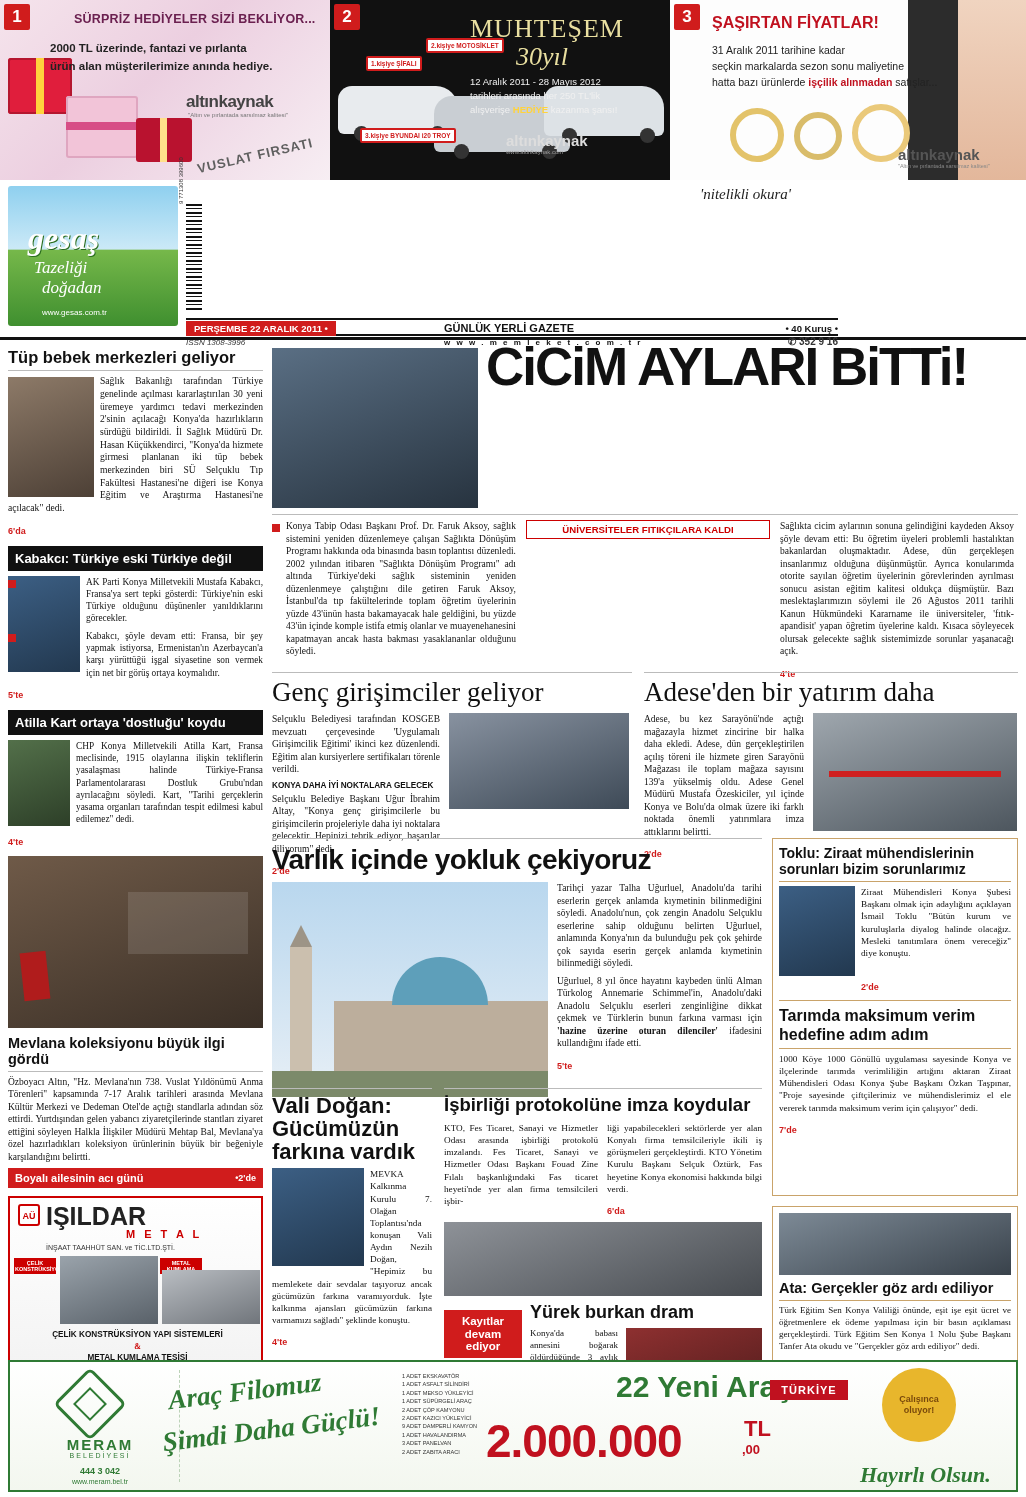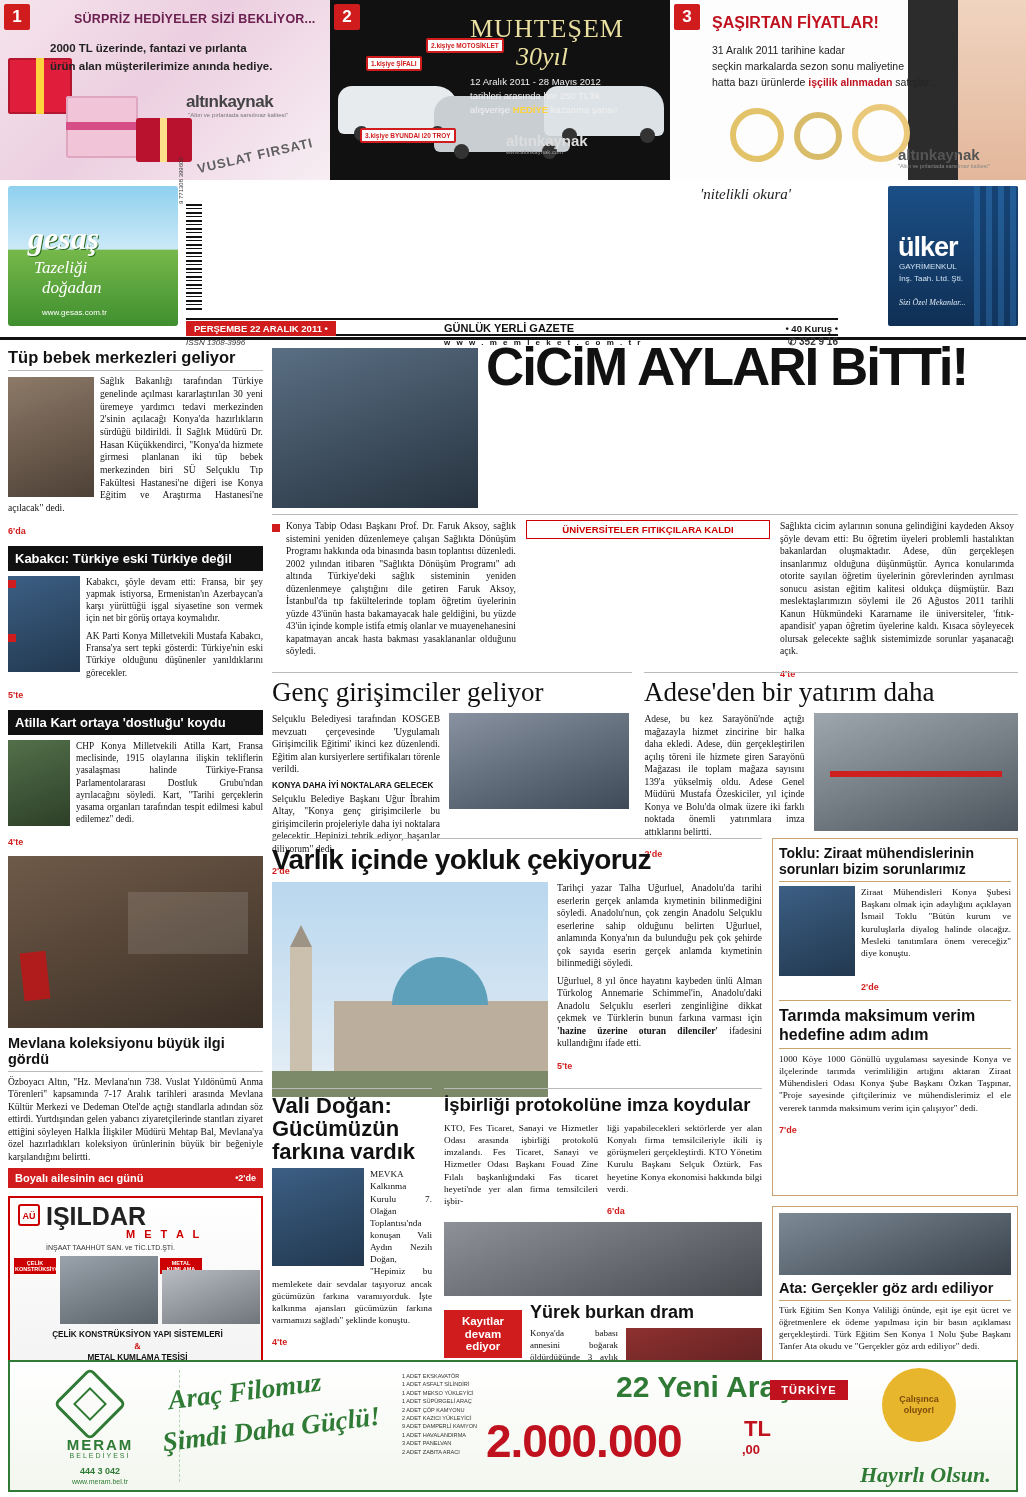--- a/index.html
+++ b/index.html
@@ -226,27 +226,20 @@
       <div class="gs1">Tazeliği</div>
       <div class="gs2">doğadan</div>
       <div class="gurl">www.gesas.com.tr</div>
     </div>
 
     <div class="barcode"></div>
     <div class="barcode-txt">9 771308 399600</div>
 
     <div class="slogan">'nitelikli okura'</div>
 
-    <div class="ulker">
-      <div class="skyline"></div>
-      <div class="ul1">ülker</div>
-      <div class="ul2">GAYRİMENKUL</div>
-      <div class="ul3">İnş. Taah. Ltd. Şti.</div>
-      <div class="ul4">Sizi Özel Mekanlar...</div>
-    </div>
 
     <div class="mastbar">
       <div class="mb-left">PERŞEMBE 22 ARALIK 2011 •</div>
       <div class="mb-mid">GÜNLÜK YERLİ GAZETE</div>
       <div class="mb-right">• 40 Kuruş •</div>
     </div>
     <div class="mastbar2">
       <span class="issn">ISSN 1308-3996</span>
       <span class="web">w w w . m e m l e k e t . c o m . t r</span>
       <span class="phone">✆ <span>352 9 16</span></span>
@@ -263,22 +256,22 @@
         <div style="position:relative;min-height:120px;">
           <div class="photo ph-warm" style="float:left;width:86px;height:120px;margin:2px 6px 2px 0;"></div>
           <p class="body" style="font-size:9.6px;">Sağlık Bakanlığı tarafından Türkiye genelinde açılması kararlaştırılan 30 yeni üremeye yardımcı tedavi merkezinden 2'sinin açılacağı Konya'da hazırlıkların sürdüğü bildirildi. İl Sağlık Müdürü Dr. Hasan Küçükkendirci, "Konya'da hizmete girmesi planlanan iki tüp bebek merkezinden biri SÜ Selçuklu Tıp Fakültesi Hastanesi'ne diğeri ise Konya Eğitim ve Araştırma Hastanesi'ne açılacak" dedi.</p>
           <span class="pg">6'da</span>
         </div>
       </div>
 
       <div class="blackbar" style="margin-top:8px;">Kabakcı: Türkiye eski Türkiye değil</div>
       <div style="position:relative;margin-top:5px;min-height:96px;">
         <div class="photo ph-blue" style="float:left;width:72px;height:96px;margin:0 6px 2px 0;"></div>
+        <p class="body bullet" style="font-size:9.3px;">AK Parti Konya Milletvekili Mustafa Kabakcı, Fransa'ya sert tepki gösterdi: Türkiye'nin eski Türkiye olduğunu düşünenler yanıldıklarını görecekler.</p>
         <p class="body bullet" style="font-size:9.3px;">Kabakcı, şöyle devam etti: Fransa, bir şey yapmak istiyorsa, Ermenistan'ın Azerbaycan'a karşı yürüttüğü işgal siyasetine son vermek için net bir görüş ortaya koymalıdır.</p>
-        <p class="body bullet" style="font-size:9.3px;">AK Parti Konya Milletvekili Mustafa Kabakcı, Fransa'ya sert tepki gösterdi: Türkiye'nin eski Türkiye olduğunu düşünenler yanıldıklarını görecekler.</p>
         <span class="pg">5'te</span>
       </div>
 
       <div class="blackbar" style="margin-top:8px;">Atilla Kart ortaya 'dostluğu' koydu</div>
       <div style="position:relative;margin-top:5px;min-height:92px;">
         <div class="photo ph-grn" style="float:left;width:62px;height:86px;margin:0 6px 2px 0;"></div>
         <p class="body" style="font-size:9.3px;">CHP Konya Milletvekili Atilla Kart, Fransa meclisinde, 1915 olaylarına ilişkin tekliflerin yasalaşması halinde Türkiye-Fransa Parlamentolararası Dostluk Grubu'ndan ayrılacağını söyledi. Kart, "Tarihi gerçeklerin yasama organları tarafından tespit edilmesi kabul edilemez" dedi.</p>
         <span class="pg">4'te</span>
       </div>
 
@@ -344,21 +337,21 @@
           <p class="body" style="font-size:9.5px;">Selçuklu Belediye Başkanı Uğur İbrahim Altay, "Konya genç girişimcilerle bu girişimcilerin projeleriyle daha iyi noktalara gelecektir. Hepinizi tebrik ediyor, başarılar diliyorum" dedi.</p>
           <span class="pg">2'de</span>
         </div>
         <div class="photo" style="width:180px;height:96px;background:linear-gradient(160deg,#8892a0,#3e4a57);"></div>
       </div>
     </div>
 
     <div class="abs" style="left:644px;top:332px;width:374px;">
       <div style="border-top:1px solid #bbb;"></div>
       <h2 class="hl" style="font-family:'Liberation Serif',serif;font-size:27px;font-weight:normal;margin:4px 0 5px;">Adese'den bir yatırım daha</h2>
-      <div style="display:flex;gap:9px;justify-content:center;">
+      <div style="display:flex;gap:9px;">
         <div style="width:160px;">
           <p class="body" style="font-size:9.5px;">Adese, bu kez Sarayönü'nde açtığı mağazayla hizmet zincirine bir halka daha ekledi. Adese, dün gerçekleştirilen açılış töreni ile hizmete giren Sarayönü Mağazası ile toplam mağaza sayısını 139'a yükselmiş oldu. Adese Genel Müdürü Mustafa Özeskiciler, yıl içinde Konya ve Bolu'da olmak üzere iki farklı noktada önemli yatırımlara imza attıklarını belirtti.</p>
           <span class="pg">2'de</span>
         </div>
         <div class="photo" style="width:204px;height:118px;background:linear-gradient(160deg,#9fa7ae,#4d565e);">
           <div style="position:absolute;left:16px;top:58px;width:172px;height:6px;background:#cf2020;"></div>
         </div>
       </div>
     </div>
 

